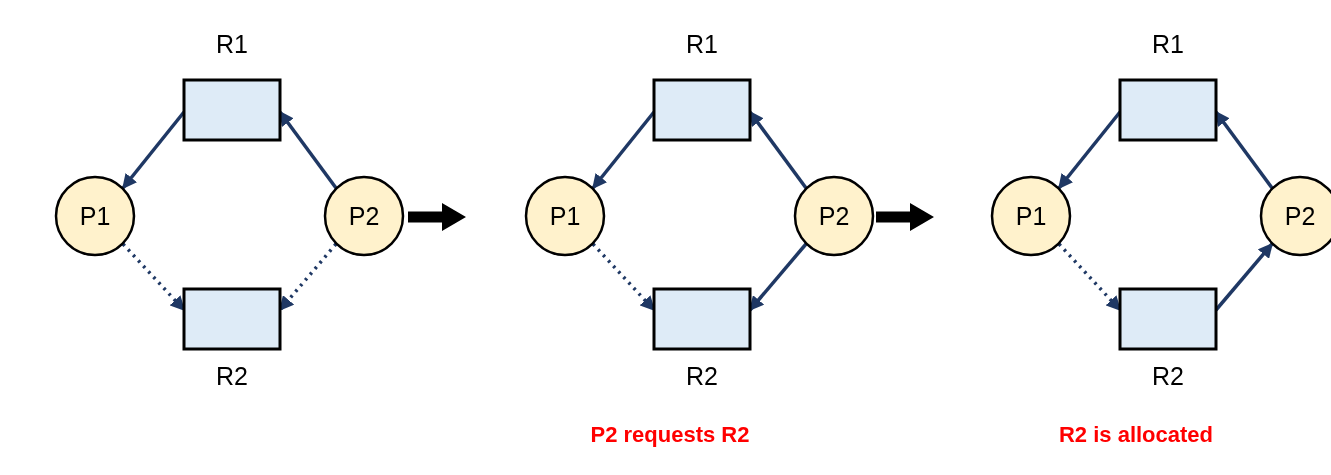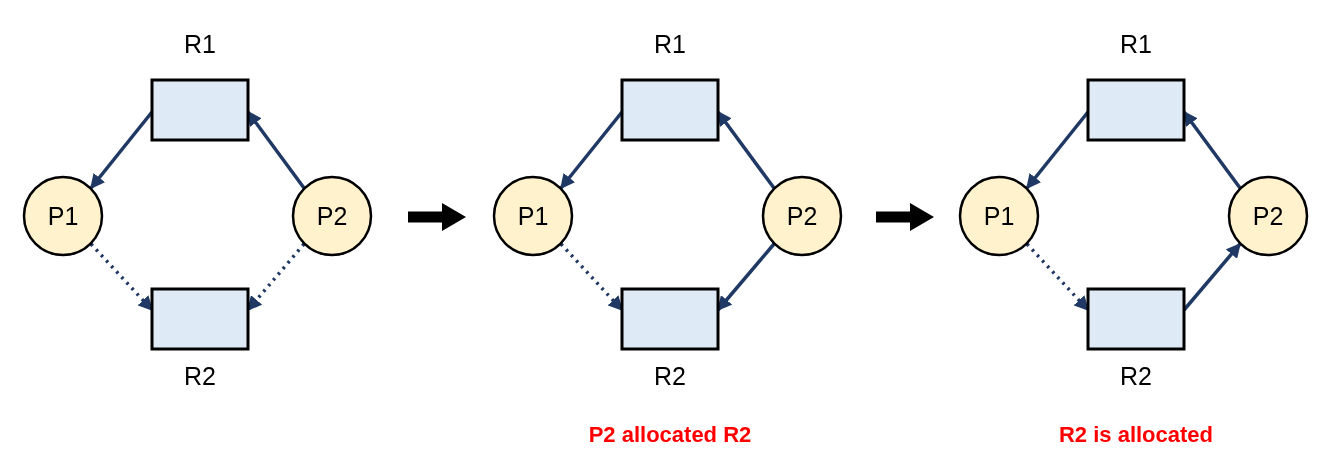--- a/index.html
+++ b/index.html
@@ -13,20 +13,21 @@
     width: 1331px;
     height: 475px;
     background: #ffffff;
     overflow: hidden;
   }
   .panel {
     position: absolute;
     top: 0;
     width: 400px;
     height: 470px;
+    padding-left: 32px;
   }
   .panel svg.graph {
     display: block;
     width: 400px;
     height: 400px;
   }
   .caption {
     position: absolute;
     top: 422px;
     left: 0;
@@ -91,21 +92,21 @@
         <line x1="304" y1="244" x2="248" y2="310" stroke="#1F3864" stroke-width="3.5" marker-end="url(#arrow-1)"></line>
         <rect x="152" y="80" width="96" height="60" fill="#DEEBF7" stroke="#000000" stroke-width="3"></rect>
         <text x="200" y="53" text-anchor="middle" font-size="25" fill="#000000" class="node-label">R1</text>
         <circle cx="63" cy="216" r="39" fill="#FFF2CC" stroke="#000000" stroke-width="2.5"></circle>
         <text x="63" y="225" text-anchor="middle" font-size="25" fill="#000000" class="node-label">P1</text>
         <circle cx="332" cy="216" r="39" fill="#FFF2CC" stroke="#000000" stroke-width="2.5"></circle>
         <text x="332" y="225" text-anchor="middle" font-size="25" fill="#000000" class="node-label">P2</text>
         <rect x="152" y="289" width="96" height="60" fill="#DEEBF7" stroke="#000000" stroke-width="3"></rect>
         <text x="200" y="385" text-anchor="middle" font-size="25" fill="#000000" class="node-label">R2</text>
       </svg>
-    <div class="caption" style="color: rgb(255, 0, 0);">P2 allocated R2</div>
+    <div class="caption" style="color: rgb(255, 0, 0);">P2 requests R2</div>
   </div>
 
   <svg class="transition" style="left:876px" viewBox="0 0 60 32">
     <polygon class="transition-poly" points="0,10.5 34,10.5 34,2 58,16 34,30 34,21.5 0,21.5" fill="#000000"></polygon>
   </svg>
 
   <div class="panel" id="panel-2" style="left:936px">
     <svg class="graph" viewBox="0 0 400 400">
         <defs>
           <marker id="arrow-2" viewBox="0 0 10 10" refX="9" refY="5" markerWidth="4.2" markerHeight="4.2" orient="auto-start-reverse" markerUnits="strokeWidth">

